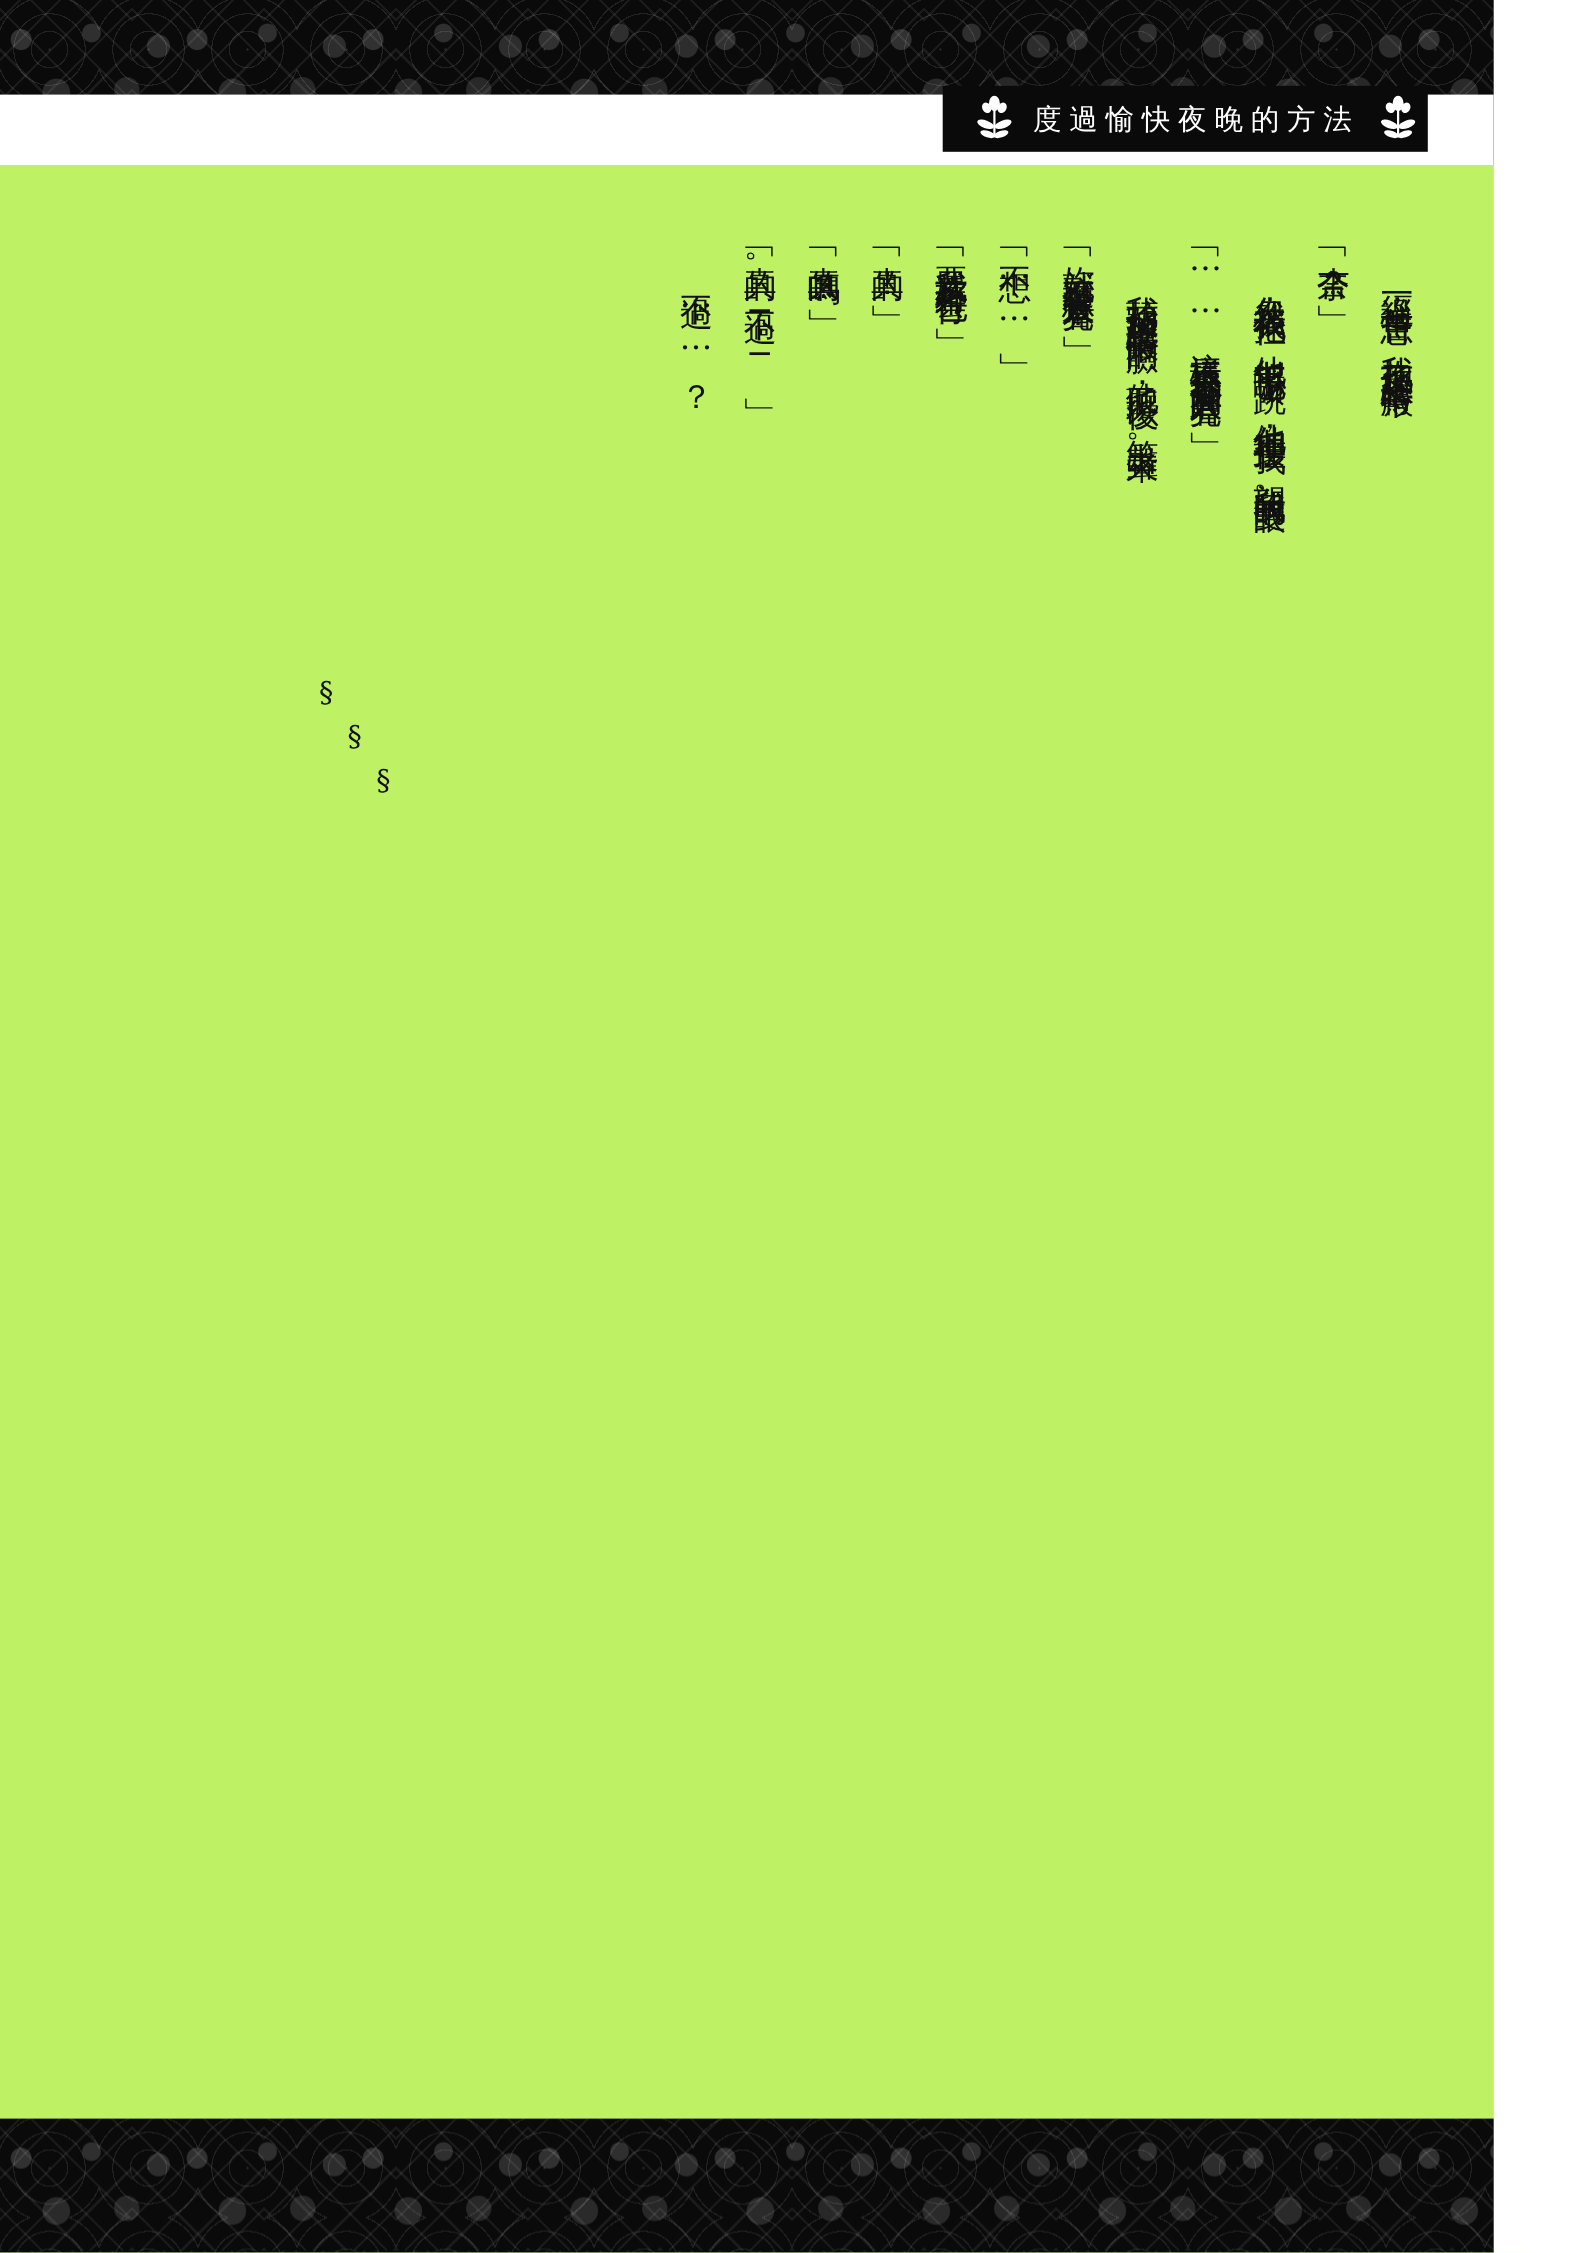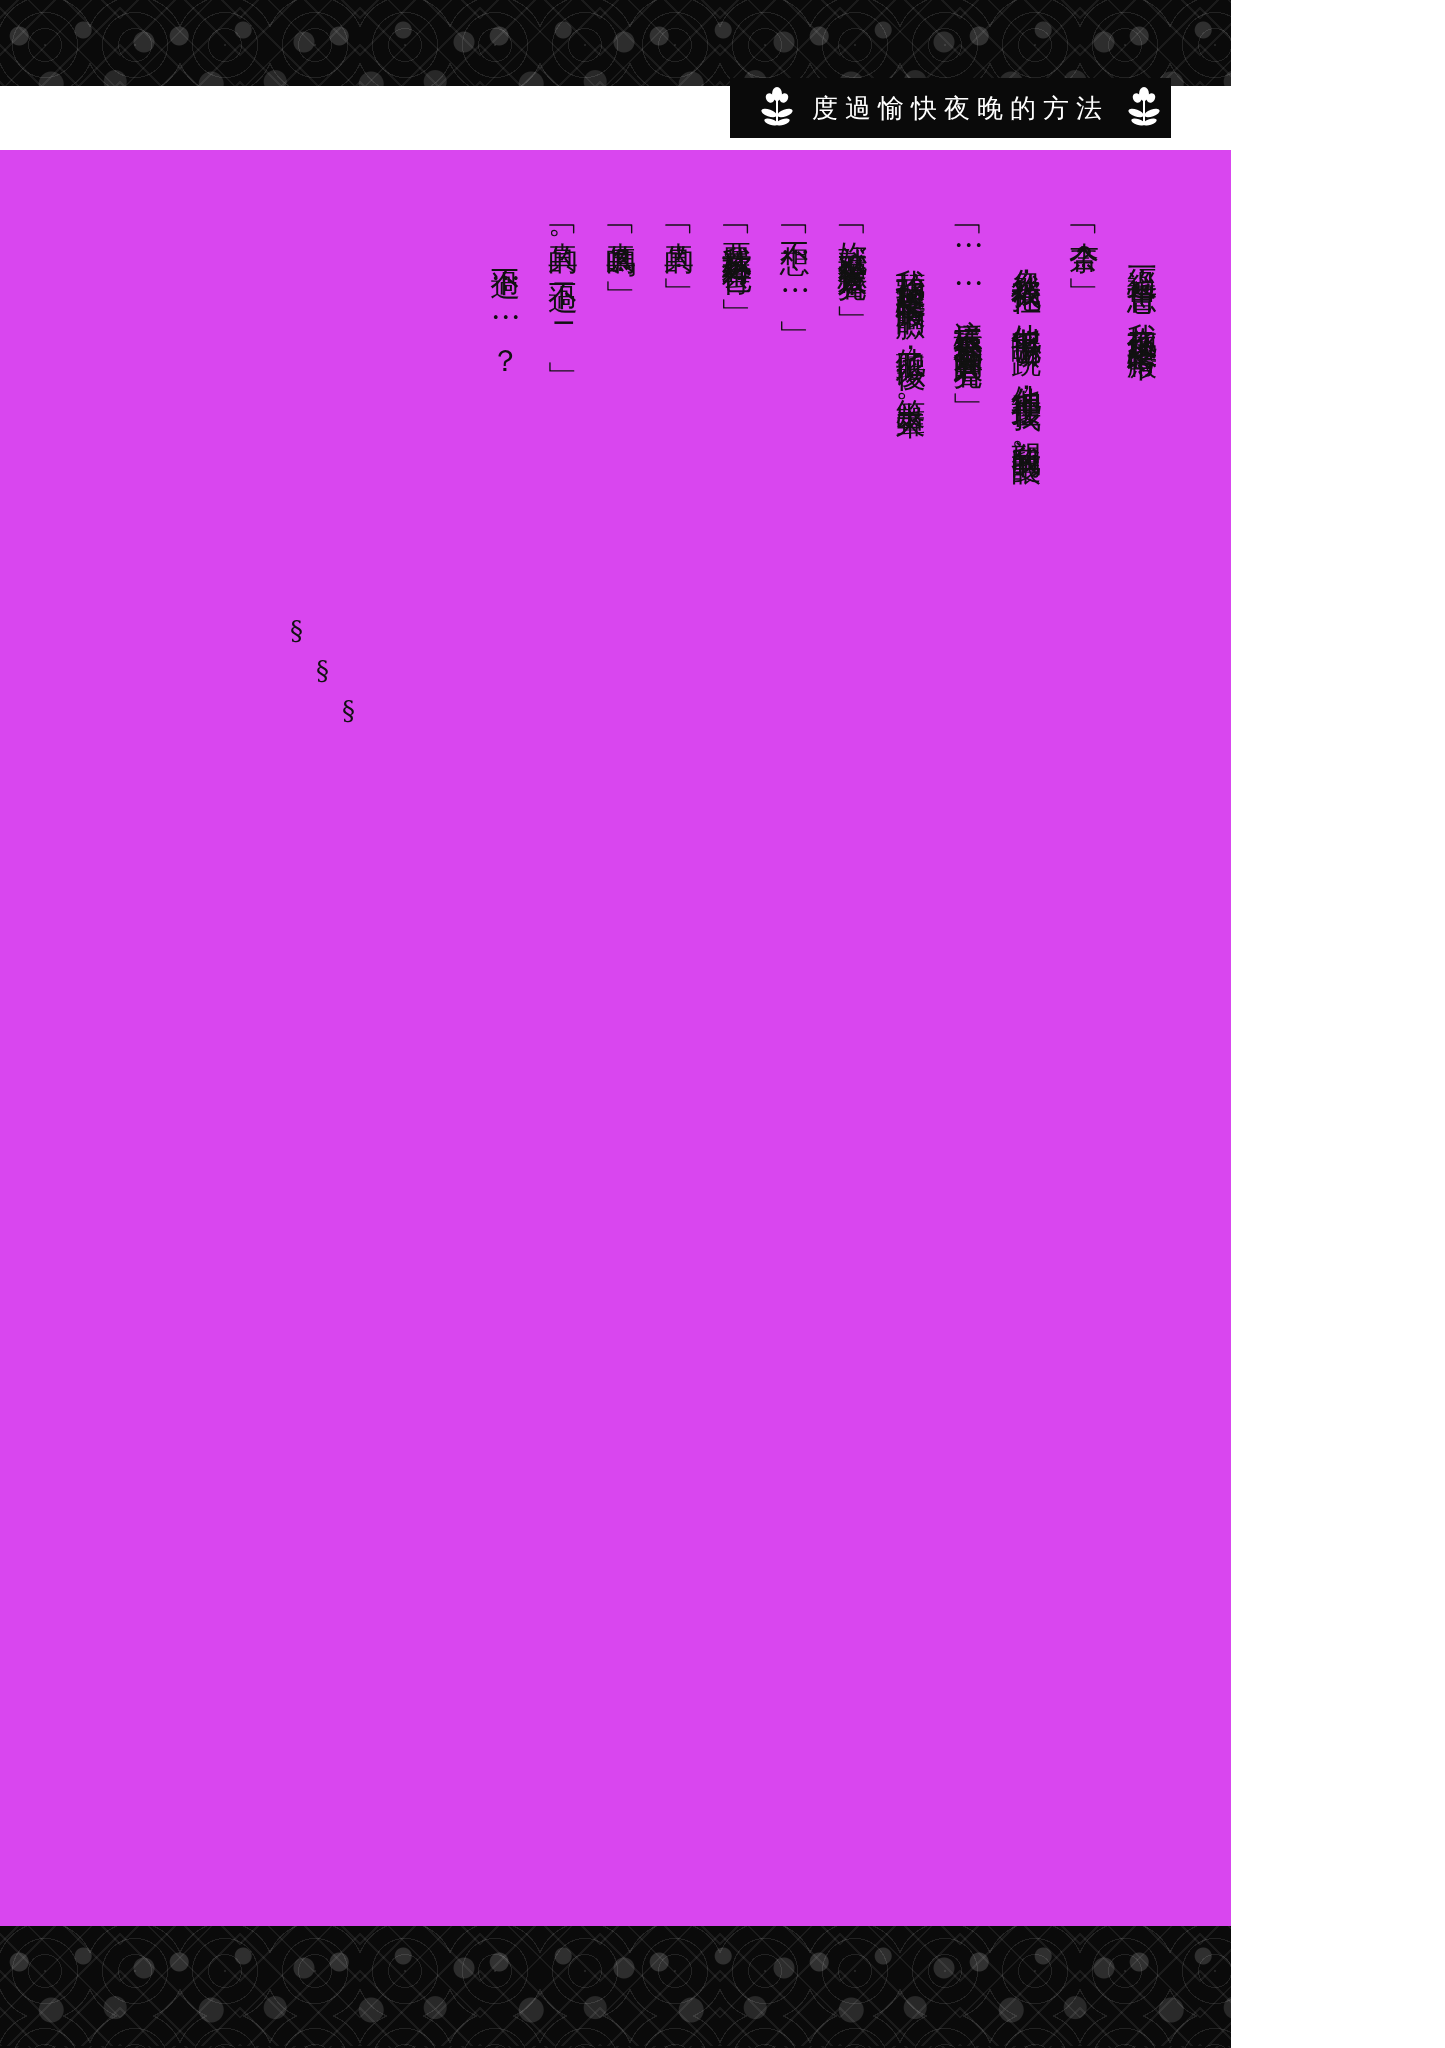--- a/index.html
+++ b/index.html
@@ -2,23 +2,23 @@
 <html><head>
 <meta charset="utf-8">
 <style>
   html, body {
     margin: 0;
     padding: 0;
     background: #ffffff;
   }
   .page {
     position: relative;
-    width: 1231px;
+    width: 1358px;
     height: 2048px;
-    background: #d946ef;
+    background: #bef264;
     overflow: hidden;
     font-family: "DejaVu Serif", "Liberation Serif", serif;
   }
 
   
   .band {
     position: absolute;
     left: 0;
     width: 100%;
     background-color: #0a0a0a;

